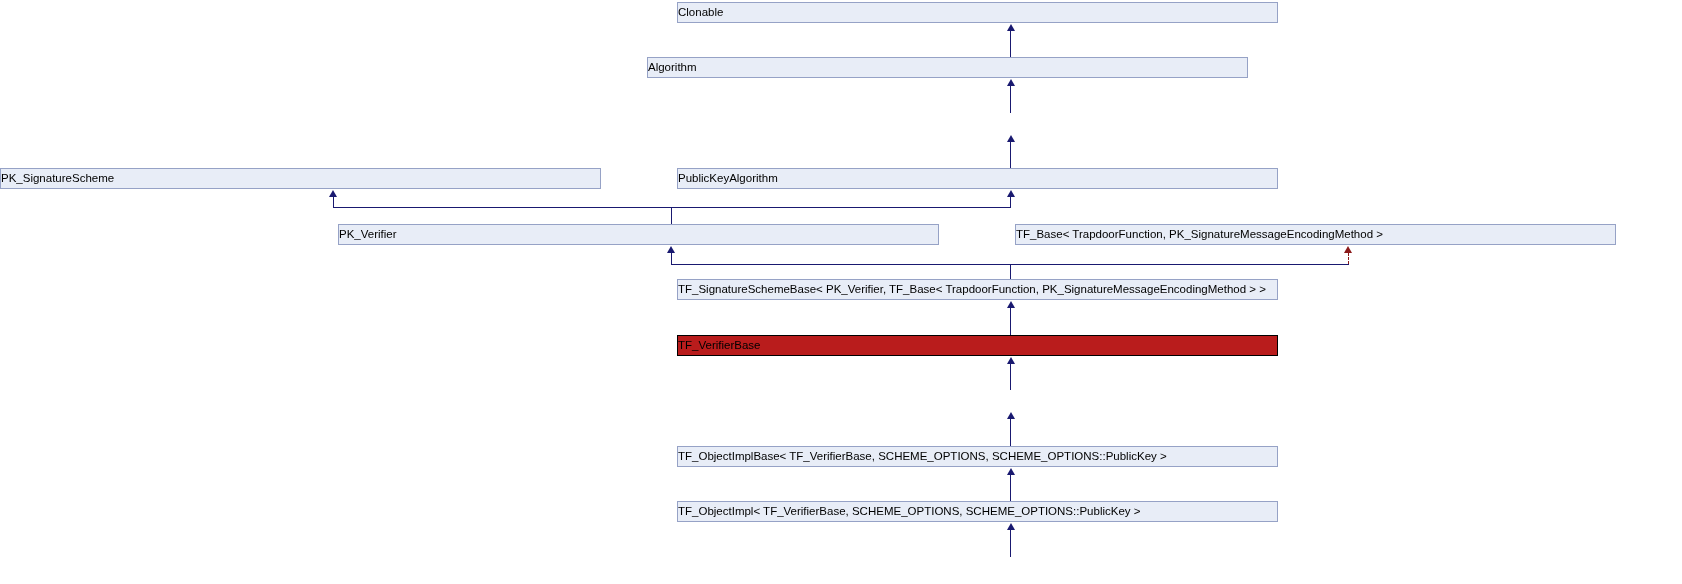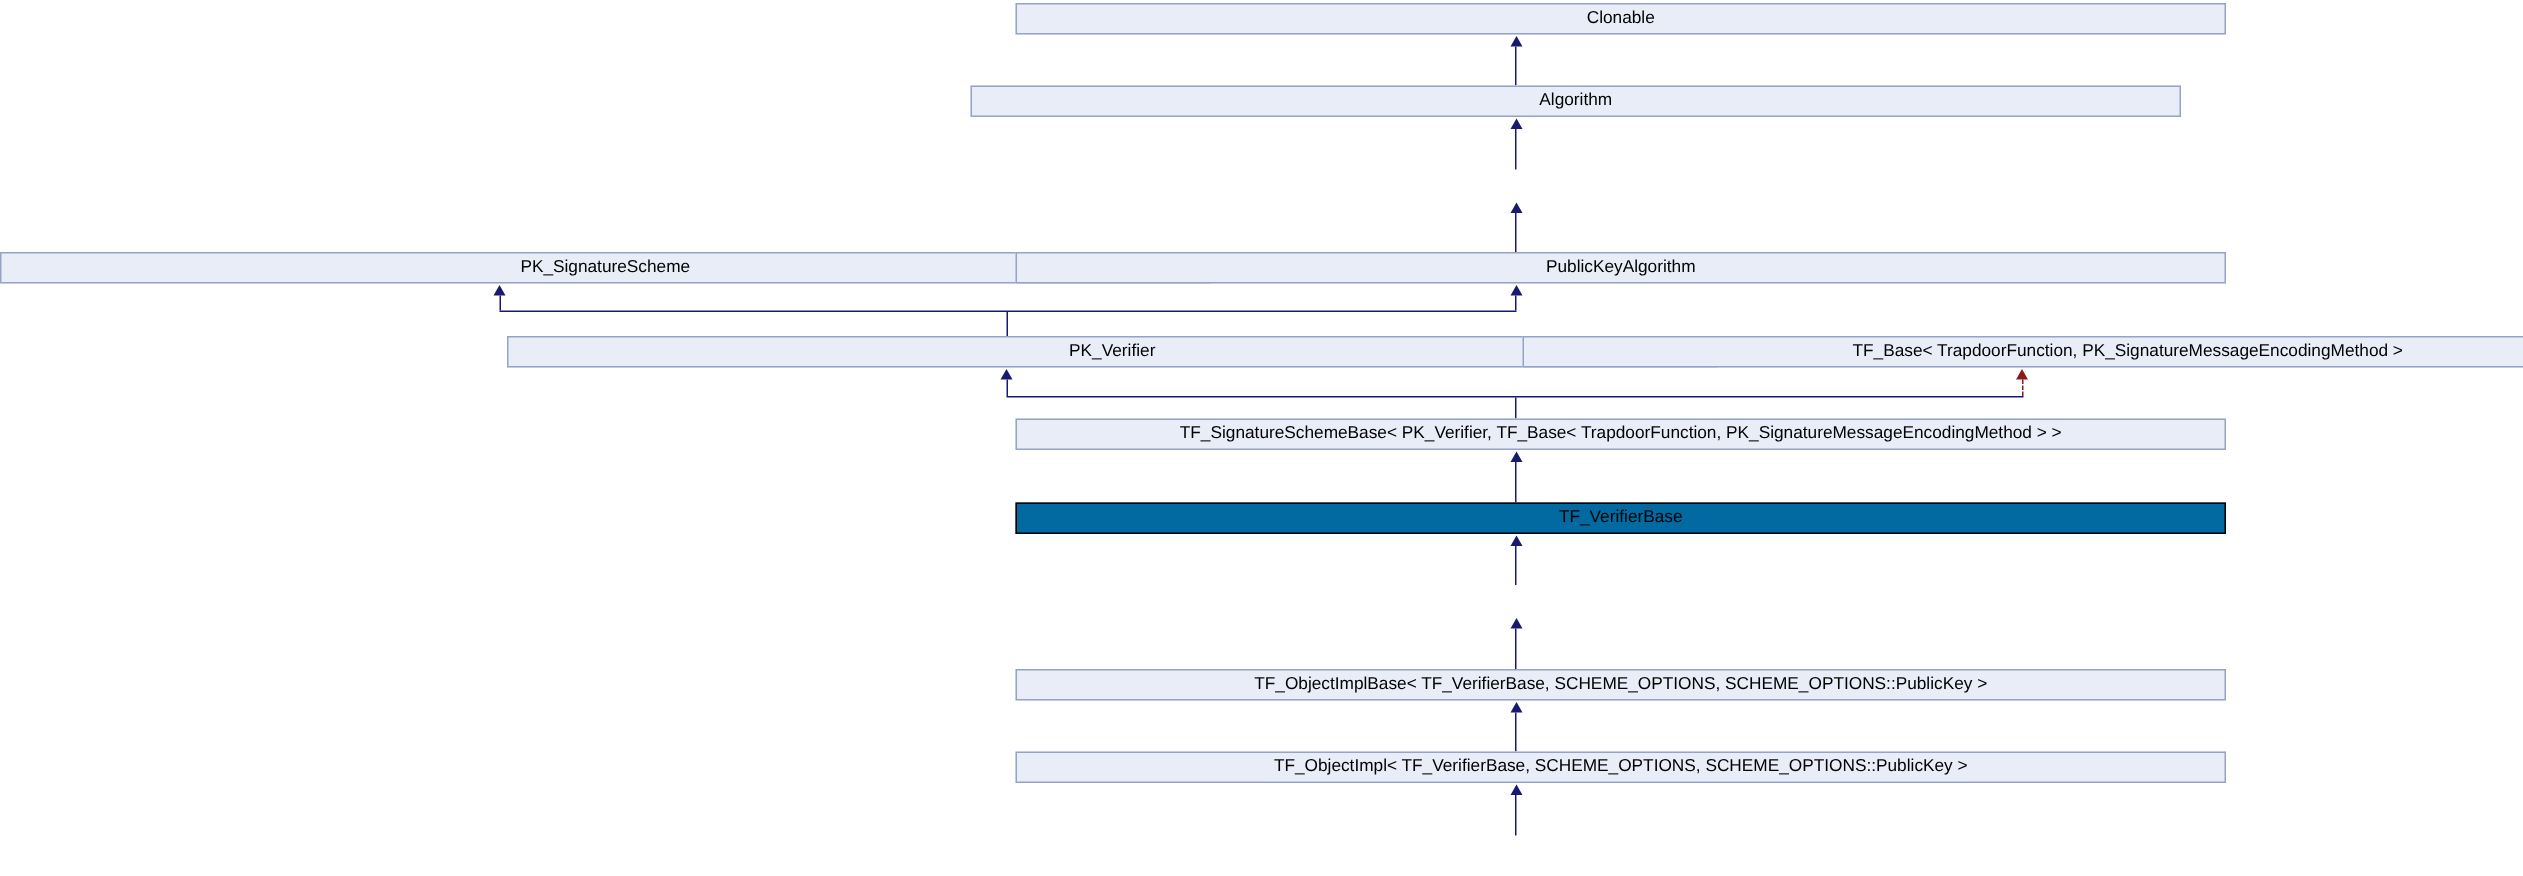--- a/index.html
+++ b/index.html
@@ -7,34 +7,33 @@
     position: relative;
     width: 1682px;
     height: 584px;
     background: #ffffff;
     overflow: hidden;
     font-family: "Liberation Sans", sans-serif;
   }
   .node {
     position: absolute;
     box-sizing: border-box;
-    width: 807px;
+    width: 601px;
     height: 21px;
     background: #e8edf7;
     border: 1px solid #96a2c6;
     color: #000000;
     font-size: 11.5px;
     line-height: 19px;
-    text-align: center;
     white-space: nowrap;
     overflow: hidden;
     cursor: pointer;
   }
   .node.current {
-    background: #0369a1;
+    background: #b91c1c;
     border: 1px solid #000000;
     cursor: default;
   }
   .vl { position: absolute; width: 1px; background: #191970; }
   .hl { position: absolute; height: 1px; background: #191970; }
   .vl-dashed-red {
     position: absolute; width: 0;
     border-left: 1px dashed #8b1a1a;
   }
   .ah {

